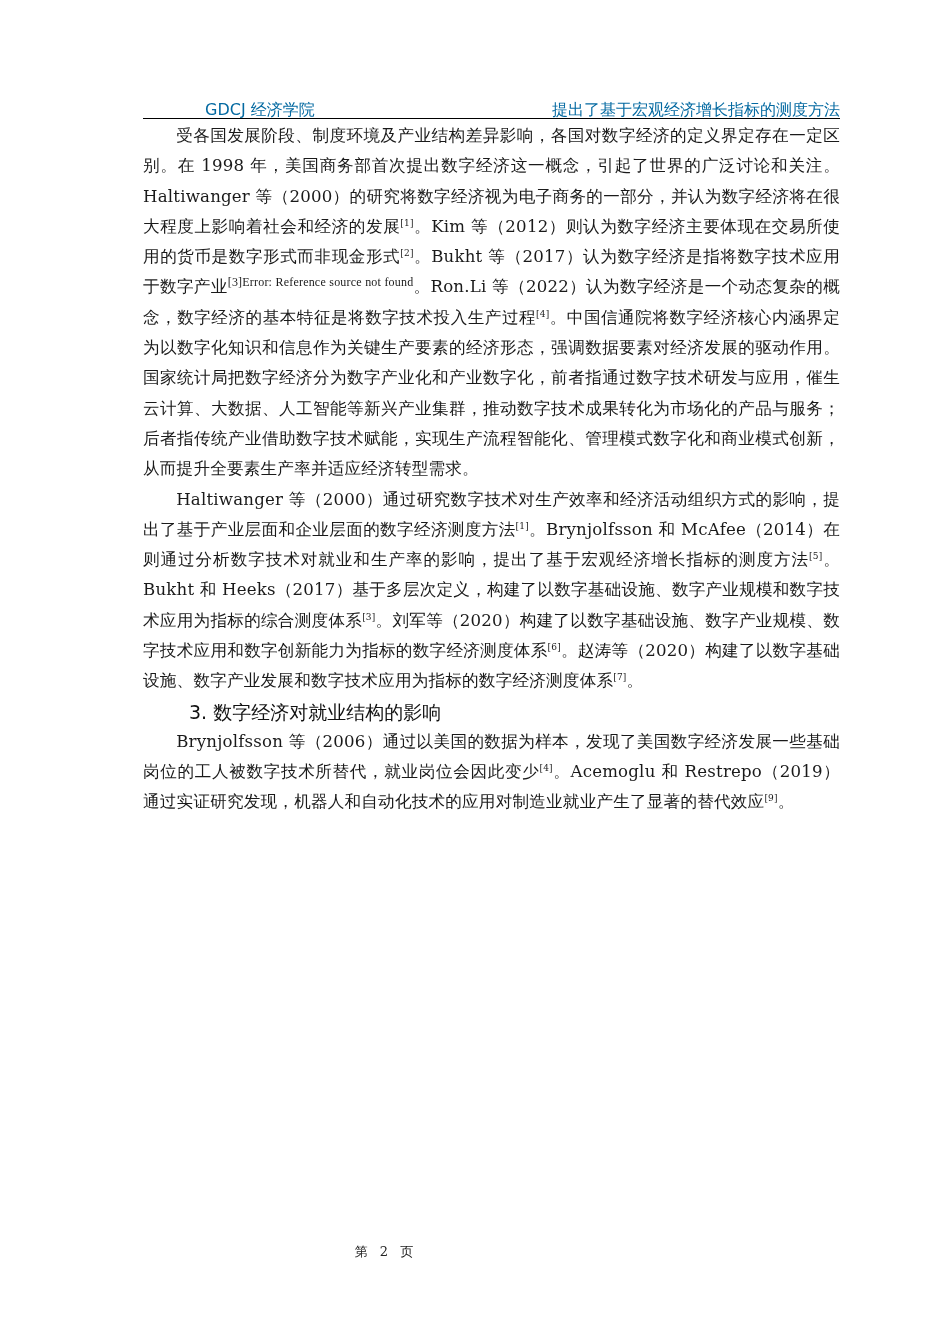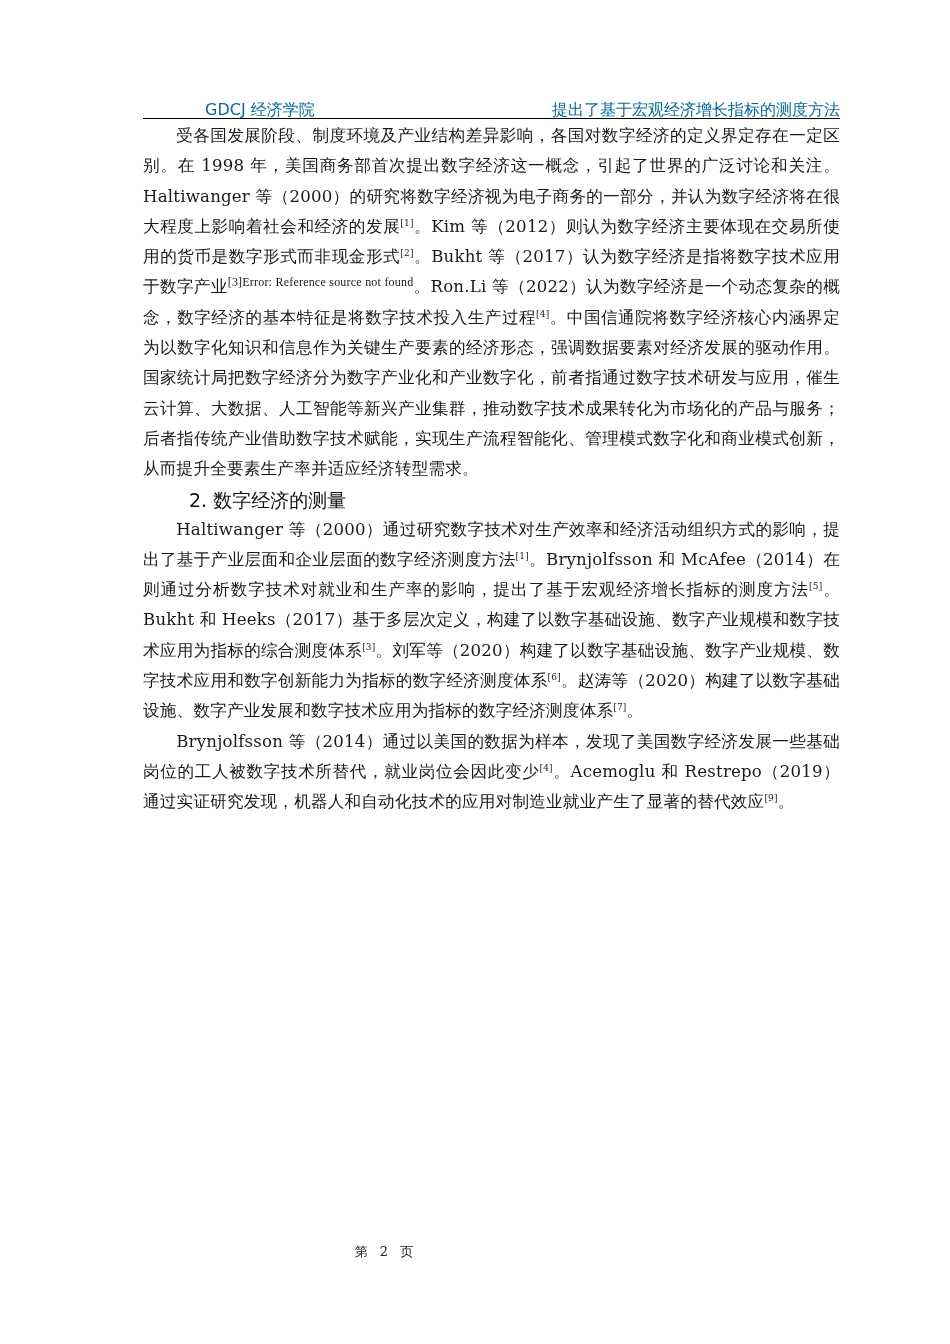--- a/index.html
+++ b/index.html
@@ -30,20 +30,20 @@
 <div class="header">
   <span class="left">GDCJ 经济学院</span>
   <span class="right">提出了基于宏观经济增长指标的测度方法</span>
 </div>
 <div class="header-rule"></div>
 
 <div class="content">
 
   <p class="para"><span>受各国发展阶段、制度环境及产业结构差异影响，各国对数字经济的定义界定存在一定区别。在 1998 年，美国商务部首次提出数字经济这一概念，引起了世界的广泛讨论和关注。Haltiwanger 等（2000）的研究将数字经济视为电子商务的一部分，并认为数字经济将在很大程度上影响着社会和经济的发展</span><sup>[1]</sup><span>。Kim 等（2012）则认为数字经济主要体现在交易所使用的货币是数字形式而非现金形式</span><sup>[2]</sup><span>。Bukht 等（2017）认为数字经济是指将数字技术应用于数字产业</span><sup class="err">[3]Error: Reference source not found</sup><span>。Ron.Li 等（2022）认为数字经济是一个动态复杂的概念，数字经济的基本特征是将数字技术投入生产过程</span><sup>[4]</sup><span>。中国信通院将数字经济核心内涵界定为以数字化知识和信息作为关键生产要素的经济形态，强调数据要素对经济发展的驱动作用。国家统计局把数字经济分为数字产业化和产业数字化，前者指通过数字技术研发与应用，催生云计算、大数据、人工智能等新兴产业集群，推动数字技术成果转化为市场化的产品与服务；后者指传统产业借助数字技术赋能，实现生产流程智能化、管理模式数字化和商业模式创新，从而提升全要素生产率并适应经济转型需求。</span></p>
 
-  <div class="h-sub">2. 数字经济的测量</div>
   <p class="para"><span>Haltiwanger 等（2000）通过研究数字技术对生产效率和经济活动组织方式的影响，提出了基于产业层面和企业层面的数字经济测度方法</span><sup>[1]</sup><span>。Brynjolfsson 和 McAfee（2014）在则通过分析数字技术对就业和生产率的影响，提出了基于宏观经济增长指标的测度方法</span><sup>[5]</sup><span>。Bukht 和 Heeks（2017）基于多层次定义，构建了以数字基础设施、数字产业规模和数字技术应用为指标的综合测度体系</span><sup>[3]</sup><span>。刘军等（2020）构建了以数字基础设施、数字产业规模、数字技术应用和数字创新能力为指标的数字经济测度体系</span><sup>[6]</sup><span>。赵涛等（2020）构建了以数字基础设施、数字产业发展和数字技术应用为指标的数字经济测度体系</span><sup>[7]</sup><span>。</span></p>
 
-  <p class="para"><span>Brynjolfsson 等（2014）通过以美国的数据为样本，发现了美国数字经济发展一些基础岗位的工人被数字技术所替代，就业岗位会因此变少</span><sup>[4]</sup><span>。Acemoglu 和 Restrepo（2019）通过实证研究发现，机器人和自动化技术的应用对制造业就业产生了显著的替代效应</span><sup>[9]</sup><span>。</span></p>
+  <div class="h-sub">3. 数字经济对就业结构的影响</div>
+  <p class="para"><span>Brynjolfsson 等（2006）通过以美国的数据为样本，发现了美国数字经济发展一些基础岗位的工人被数字技术所替代，就业岗位会因此变少</span><sup>[4]</sup><span>。Acemoglu 和 Restrepo（2019）通过实证研究发现，机器人和自动化技术的应用对制造业就业产生了显著的替代效应</span><sup>[9]</sup><span>。</span></p>
   <div class="p-gap"></div>
 </div>
 
 <div class="footer">第 2 页</div>
 
 </body></html>

